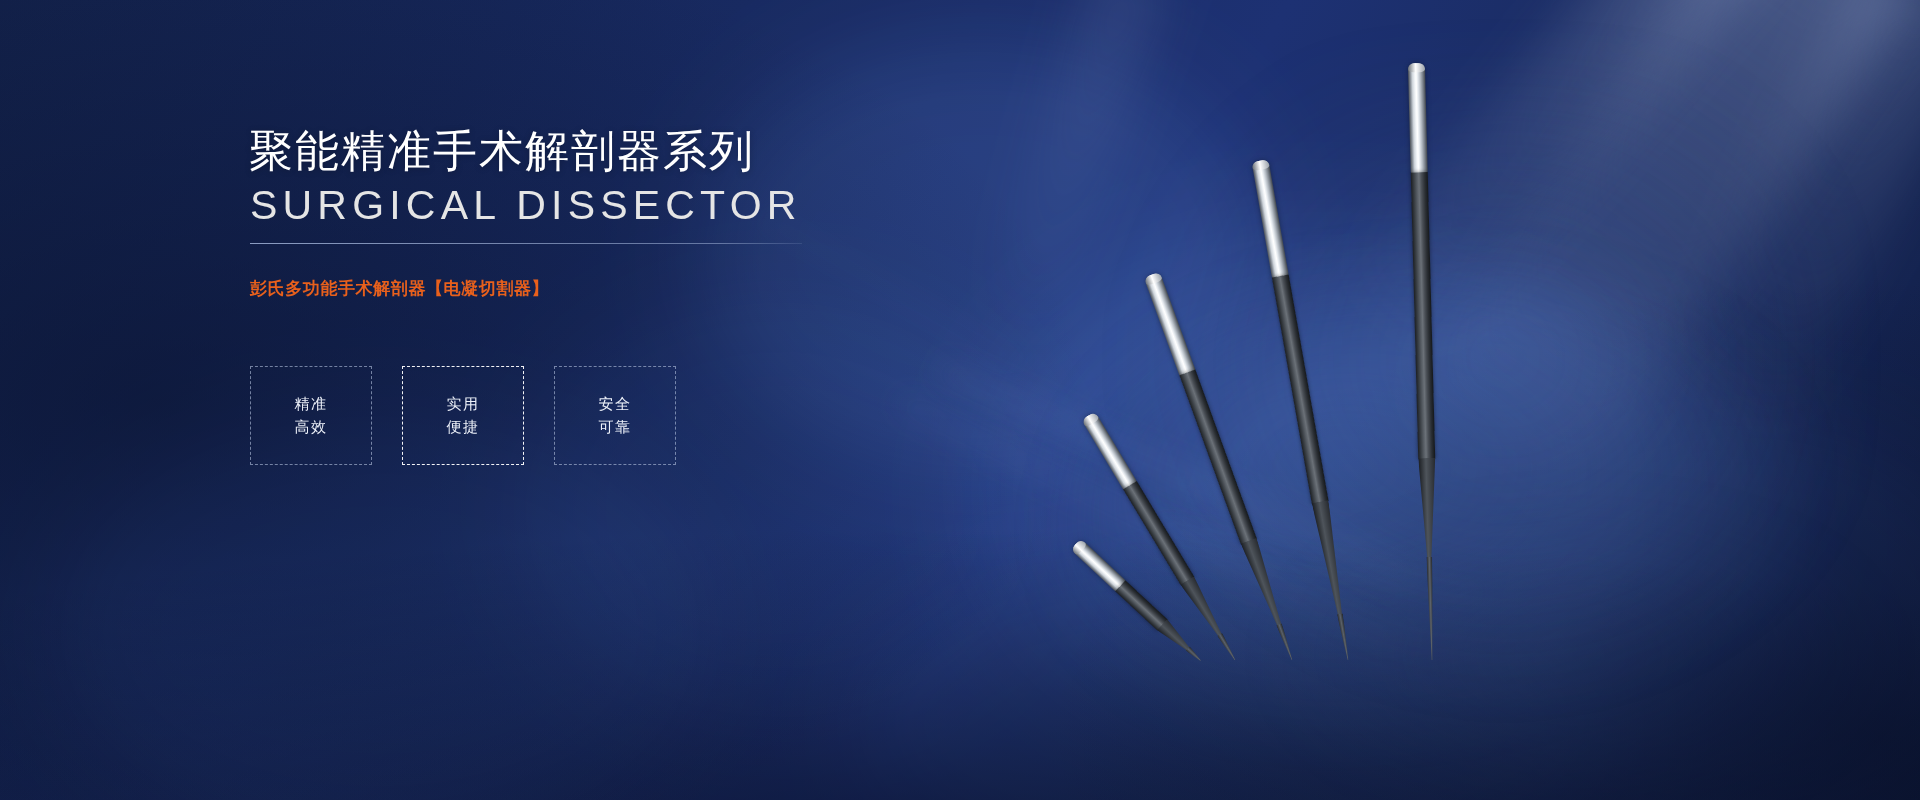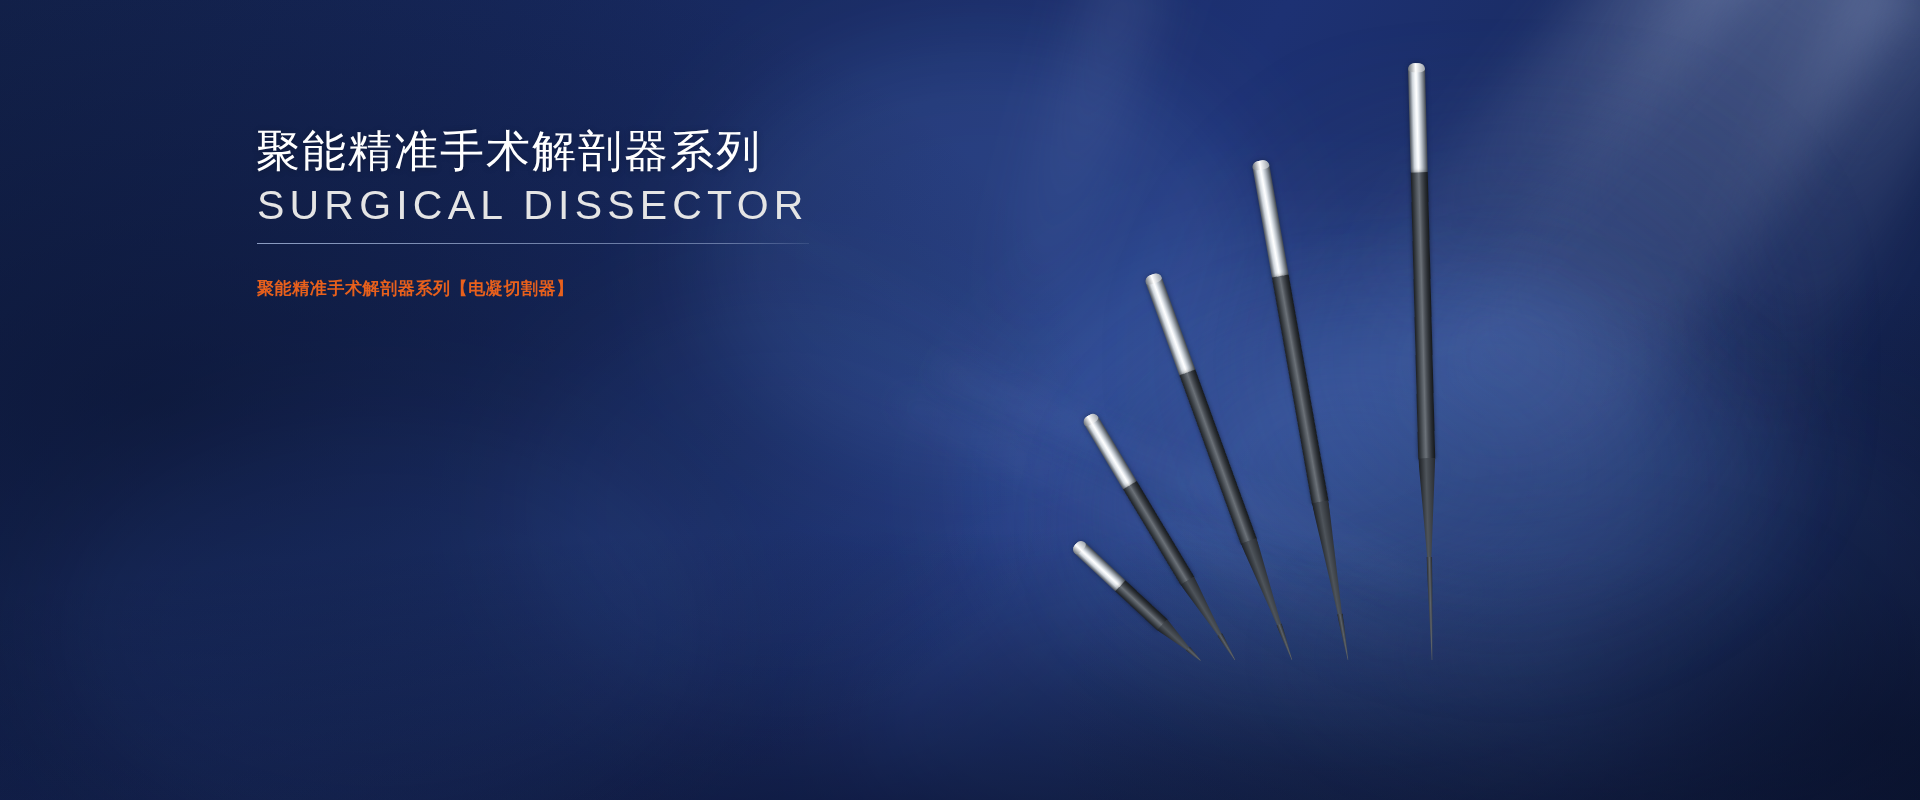--- a/index.html
+++ b/index.html
@@ -113,21 +113,21 @@
     left: 1260px; top: 520px;
     width: 640px; height: 300px;
     background: radial-gradient(ellipse at 50% 45%, rgba(58,88,162,.30), rgba(58,88,162,0) 68%);
     filter: blur(30px);
     border-radius: 50%;
   }
 
   
   .content {
     position: absolute;
-    left: 256px;
+    left: 249px;
     top: 0;
     width: 900px;
     height: 676px;
   }
   .title-cn {
     position: absolute;
     top: 128px; left: 0;
     margin: 0;
     font-size: 44px;
     font-weight: 400;
@@ -329,17 +329,35 @@
   </div>
 
   <div class="content">
 
     <h1 class="title-cn">聚能精准手术解剖器系列</h1>
 
     <h2 class="title-en">SURGICAL DISSECTOR</h2>
 
     <div class="divider"></div>
 
-    <p class="subtitle-orange">聚能精准手术解剖器系列【电凝切割器】</p>
-
+    <p class="subtitle-orange">彭氏多功能手术解剖器【电凝切割器】</p>
+
+    <div class="features">
+
+      <div class="feature-box">
+        <span class="fline">精准</span>
+        <span class="fline">高效</span>
+      </div>
+
+      <div class="feature-box bright">
+        <span class="fline">实用</span>
+        <span class="fline">便捷</span>
+      </div>
+
+      <div class="feature-box">
+        <span class="fline">安全</span>
+        <span class="fline">可靠</span>
+      </div>
+
+    </div>
   </div>
 
 </div>
 
 </body></html>

